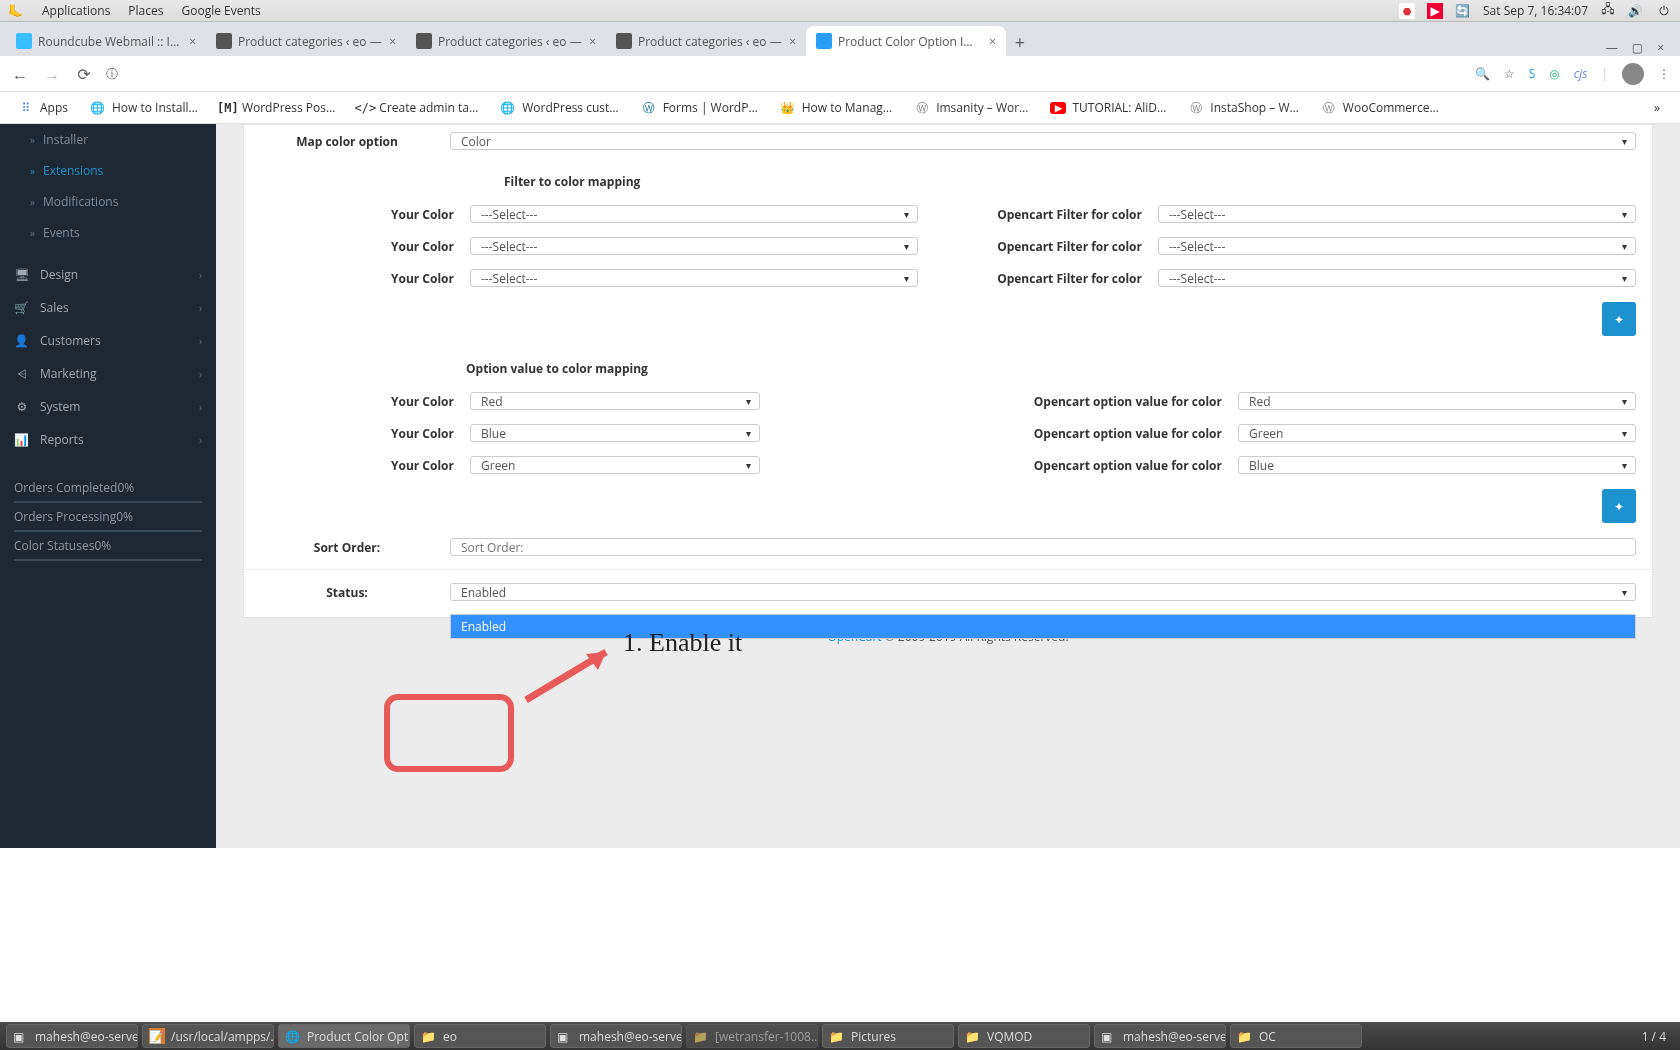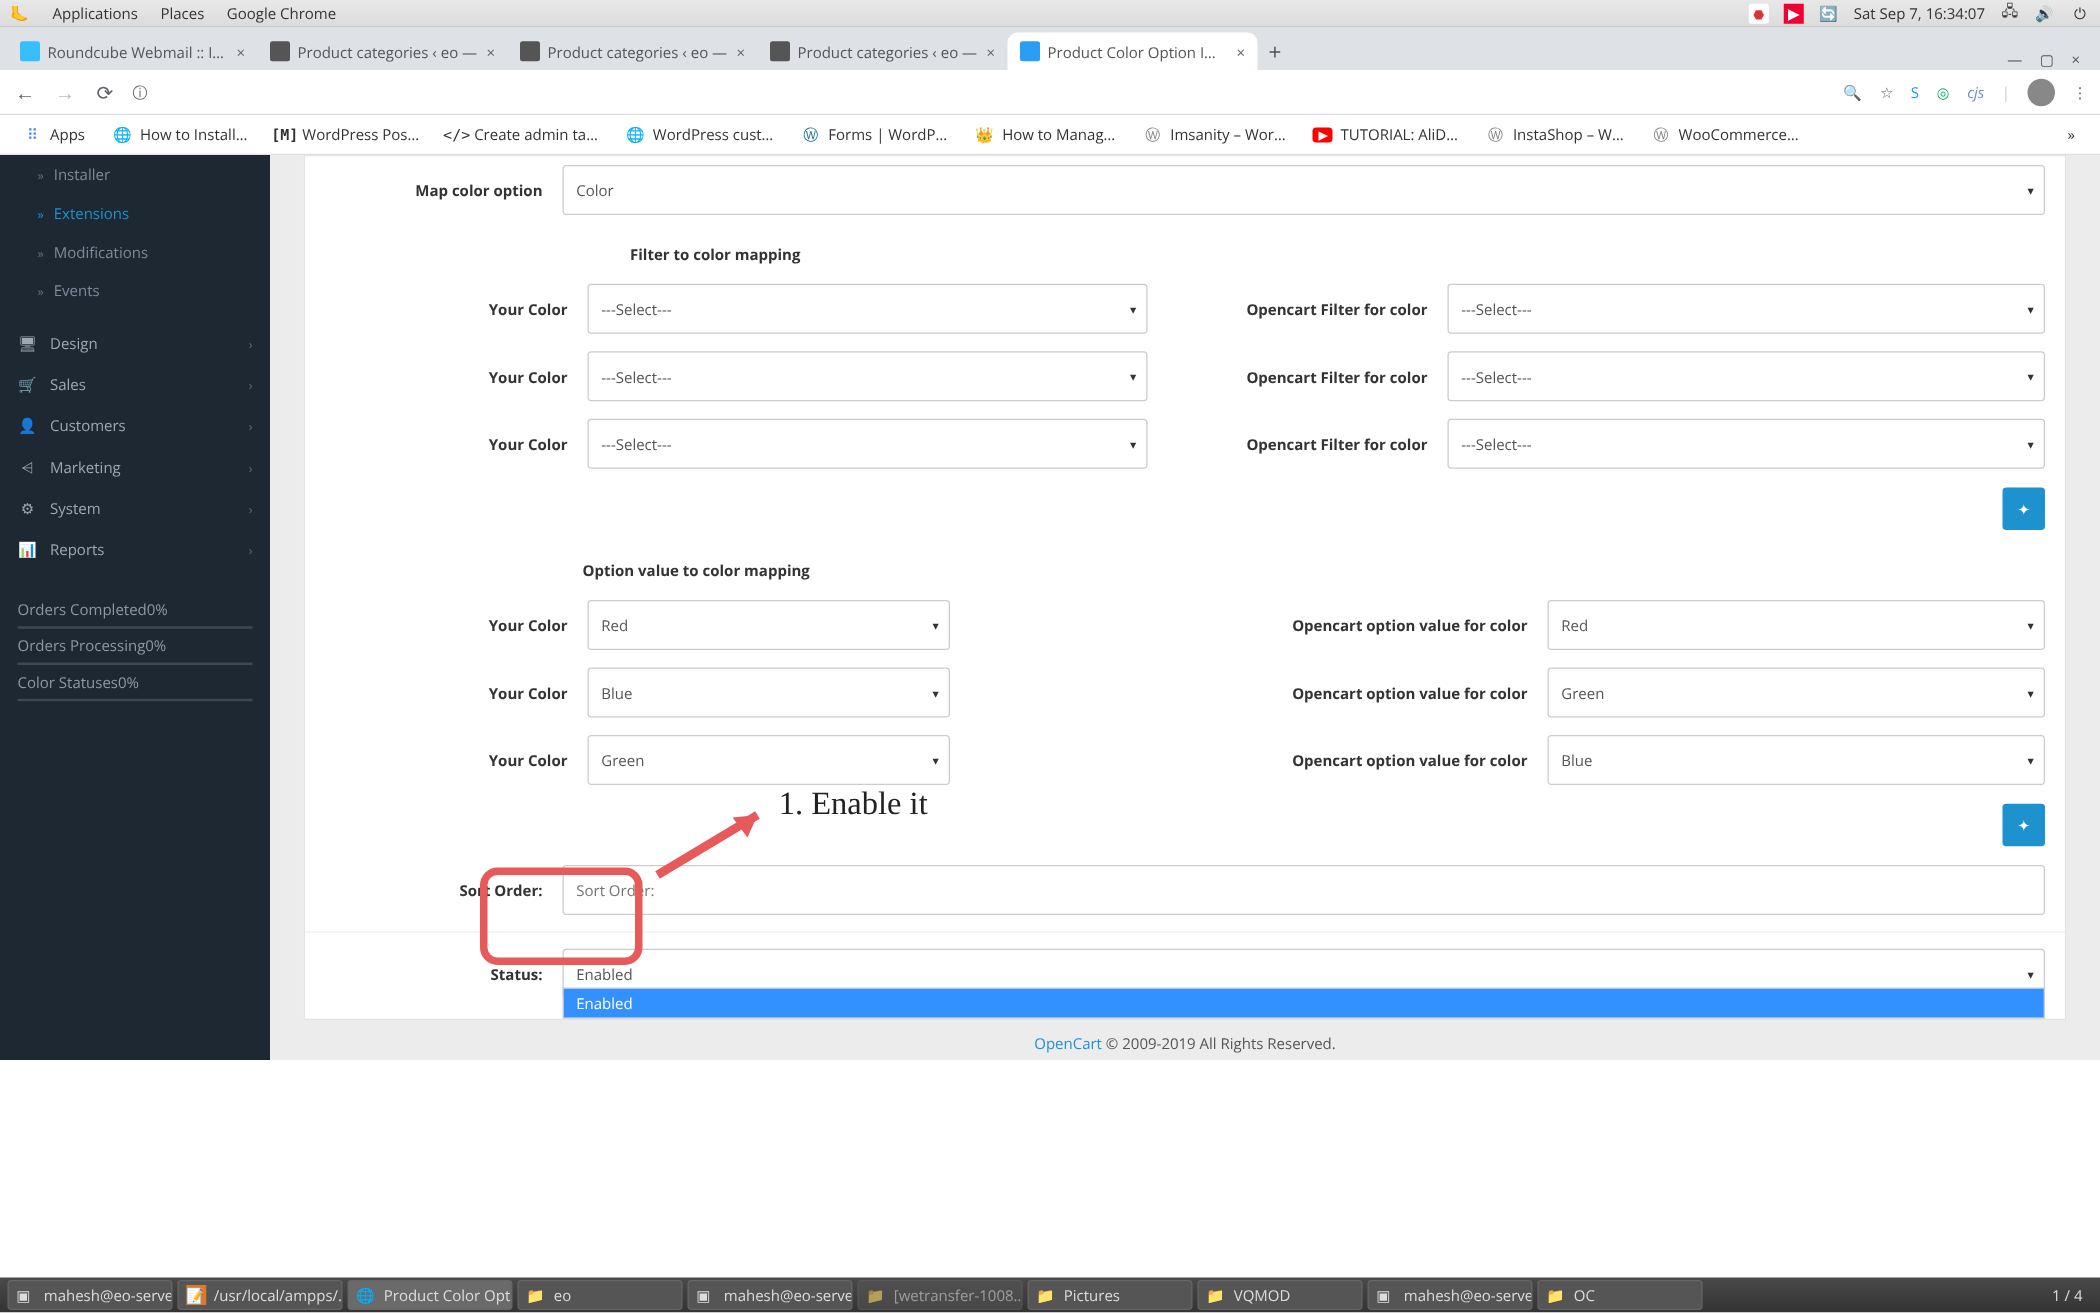--- a/index.html
+++ b/index.html
@@ -33,25 +33,25 @@
 .side-item{display:flex;align-items:center;padding:8px 14px;gap:10px;cursor:pointer;font-size:13px}
 .side-sub{padding:7px 14px 7px 30px;font-size:12px;color:#7d8b99;display:flex;align-items:center;gap:8px}
 .side-sub.active{color:#1e91cf}
 .side-sub .chev{color:#5a6f80;font-size:10px}
 .side-item .caret{margin-left:auto;color:#5a6f80;font-size:10px}
 .stats{padding:12px 14px;margin-top:6px}
 .stat{display:flex;justify-content:flex-start;font-size:11px;color:#8c98a4;border-bottom:2px solid #3a4956;padding:5px 0}
 .content{flex:1;background:#ececec;overflow:hidden;position:relative}
 .panel{margin:0 27px;background:#fff;border:1px solid #e3e3e3}
 .form-row{display:flex;padding:7px 16px;align-items:center}
-.form-row .lbl-left{width:190px;text-align:right;padding-right:16px;font-weight:700;color:#333;font-size:12px}
+.form-row .lbl-left{width:190px;text-align:center;padding-right:16px;font-weight:700;color:#333;font-size:12px}
 .form-row .ctrl{flex:1}
 .form-row.split .half{flex:1;display:flex;align-items:center}
 .form-row.split .half .lbl{width:210px;text-align:right;padding-right:16px;font-weight:700;color:#333;font-size:12px}
-select,.fake-select,.fake-select-narrow,.text-input{width:100%;height:40px;border:1px solid #ccc;border-radius:3px;padding:0 10px;background:#fff;color:#555;font-size:12px;display:flex;align-items:center;position:relative}
+select,.fake-select,.fake-select-narrow,.text-input{width:100%;height:18px;border:1px solid #ccc;border-radius:3px;padding:0 10px;background:#fff;color:#555;font-size:12px;display:flex;align-items:center;position:relative}
 .fake-select::after,.fake-select-narrow::after{content:"▾";position:absolute;right:8px;color:#333;font-size:10px}
 .fake-select-narrow{width:290px}
 .section-title{font-weight:700;color:#333;padding:16px 16px 8px 248px;font-size:12px}
 .section-title.left{padding-left:210px}
 .btn-add{width:34px;height:34px;background:#1e91cf;color:#fff;border-radius:3px;display:flex;align-items:center;justify-content:center;margin:8px 16px 8px auto}
 .status-wrap{position:relative}
 .status-select{border:1px solid #ccc;border-radius:3px}
 .status-options{position:absolute;top:31px;left:0;right:0;background:#fff;border:1px solid #ccc;z-index:5}
 .status-opt{padding:3px 10px;font-size:12px;color:#555;text-align:left}
 .status-opt.sel{background:#3390ff;color:#fff}
@@ -70,21 +70,21 @@
 .youtube{background:#f00;color:#fff;font-size:9px;font-weight:700;border-radius:3px;display:inline-flex;align-items:center;justify-content:center;width:16px;height:12px}
 </style>
 </head>
 <body>
 
 <div class="os-panel">
   <div class="left">
     <span class="ico">🦶</span>
     <span>Applications</span>
     <span>Places</span>
-    <span>Google Chrome</span>
+    <span>Google Events</span>
   </div>
   <div class="right">
     <span class="ico" style="background:#fff;color:#d33;border-radius:2px;font-size:10px">⬣</span>
     <span class="ico" style="background:#e03;color:#fff">▶</span>
     <span class="ico">🔄</span>
     <span>Sat Sep  7, 16:34:07</span>
     <span class="ico">🖧</span>
     <span class="ico">🔊</span>
     <span class="ico">⏻</span>
   </div>

